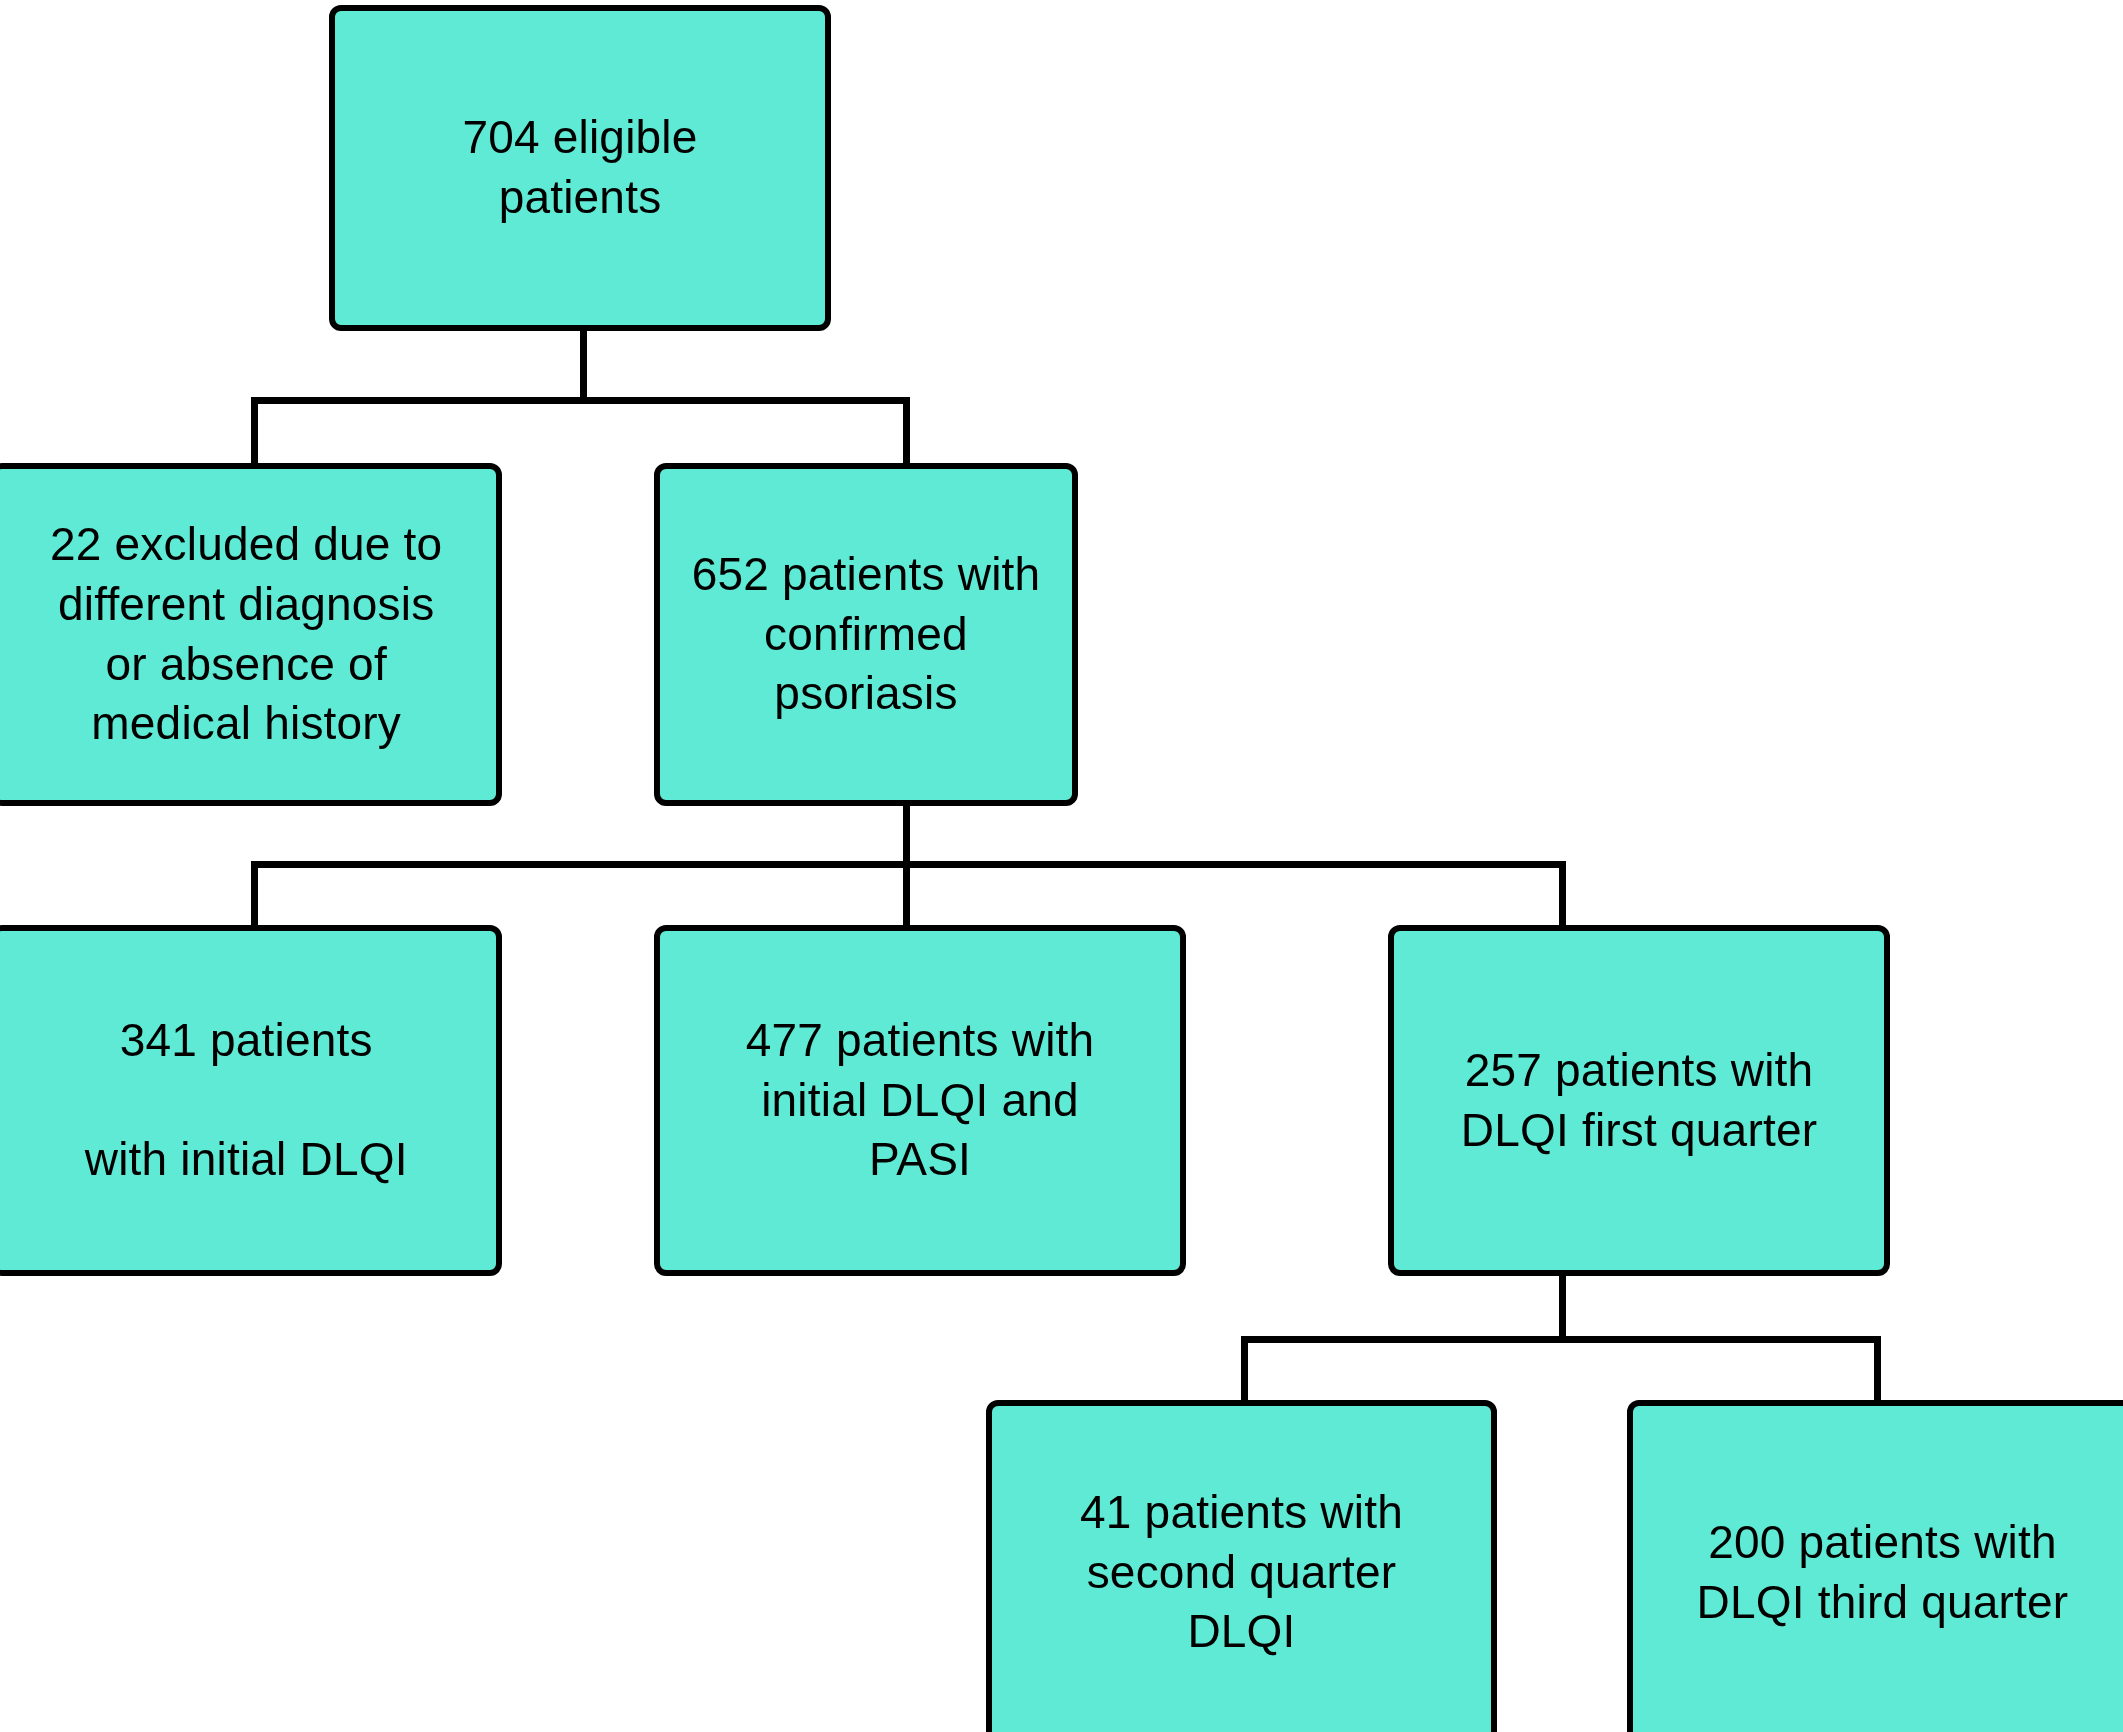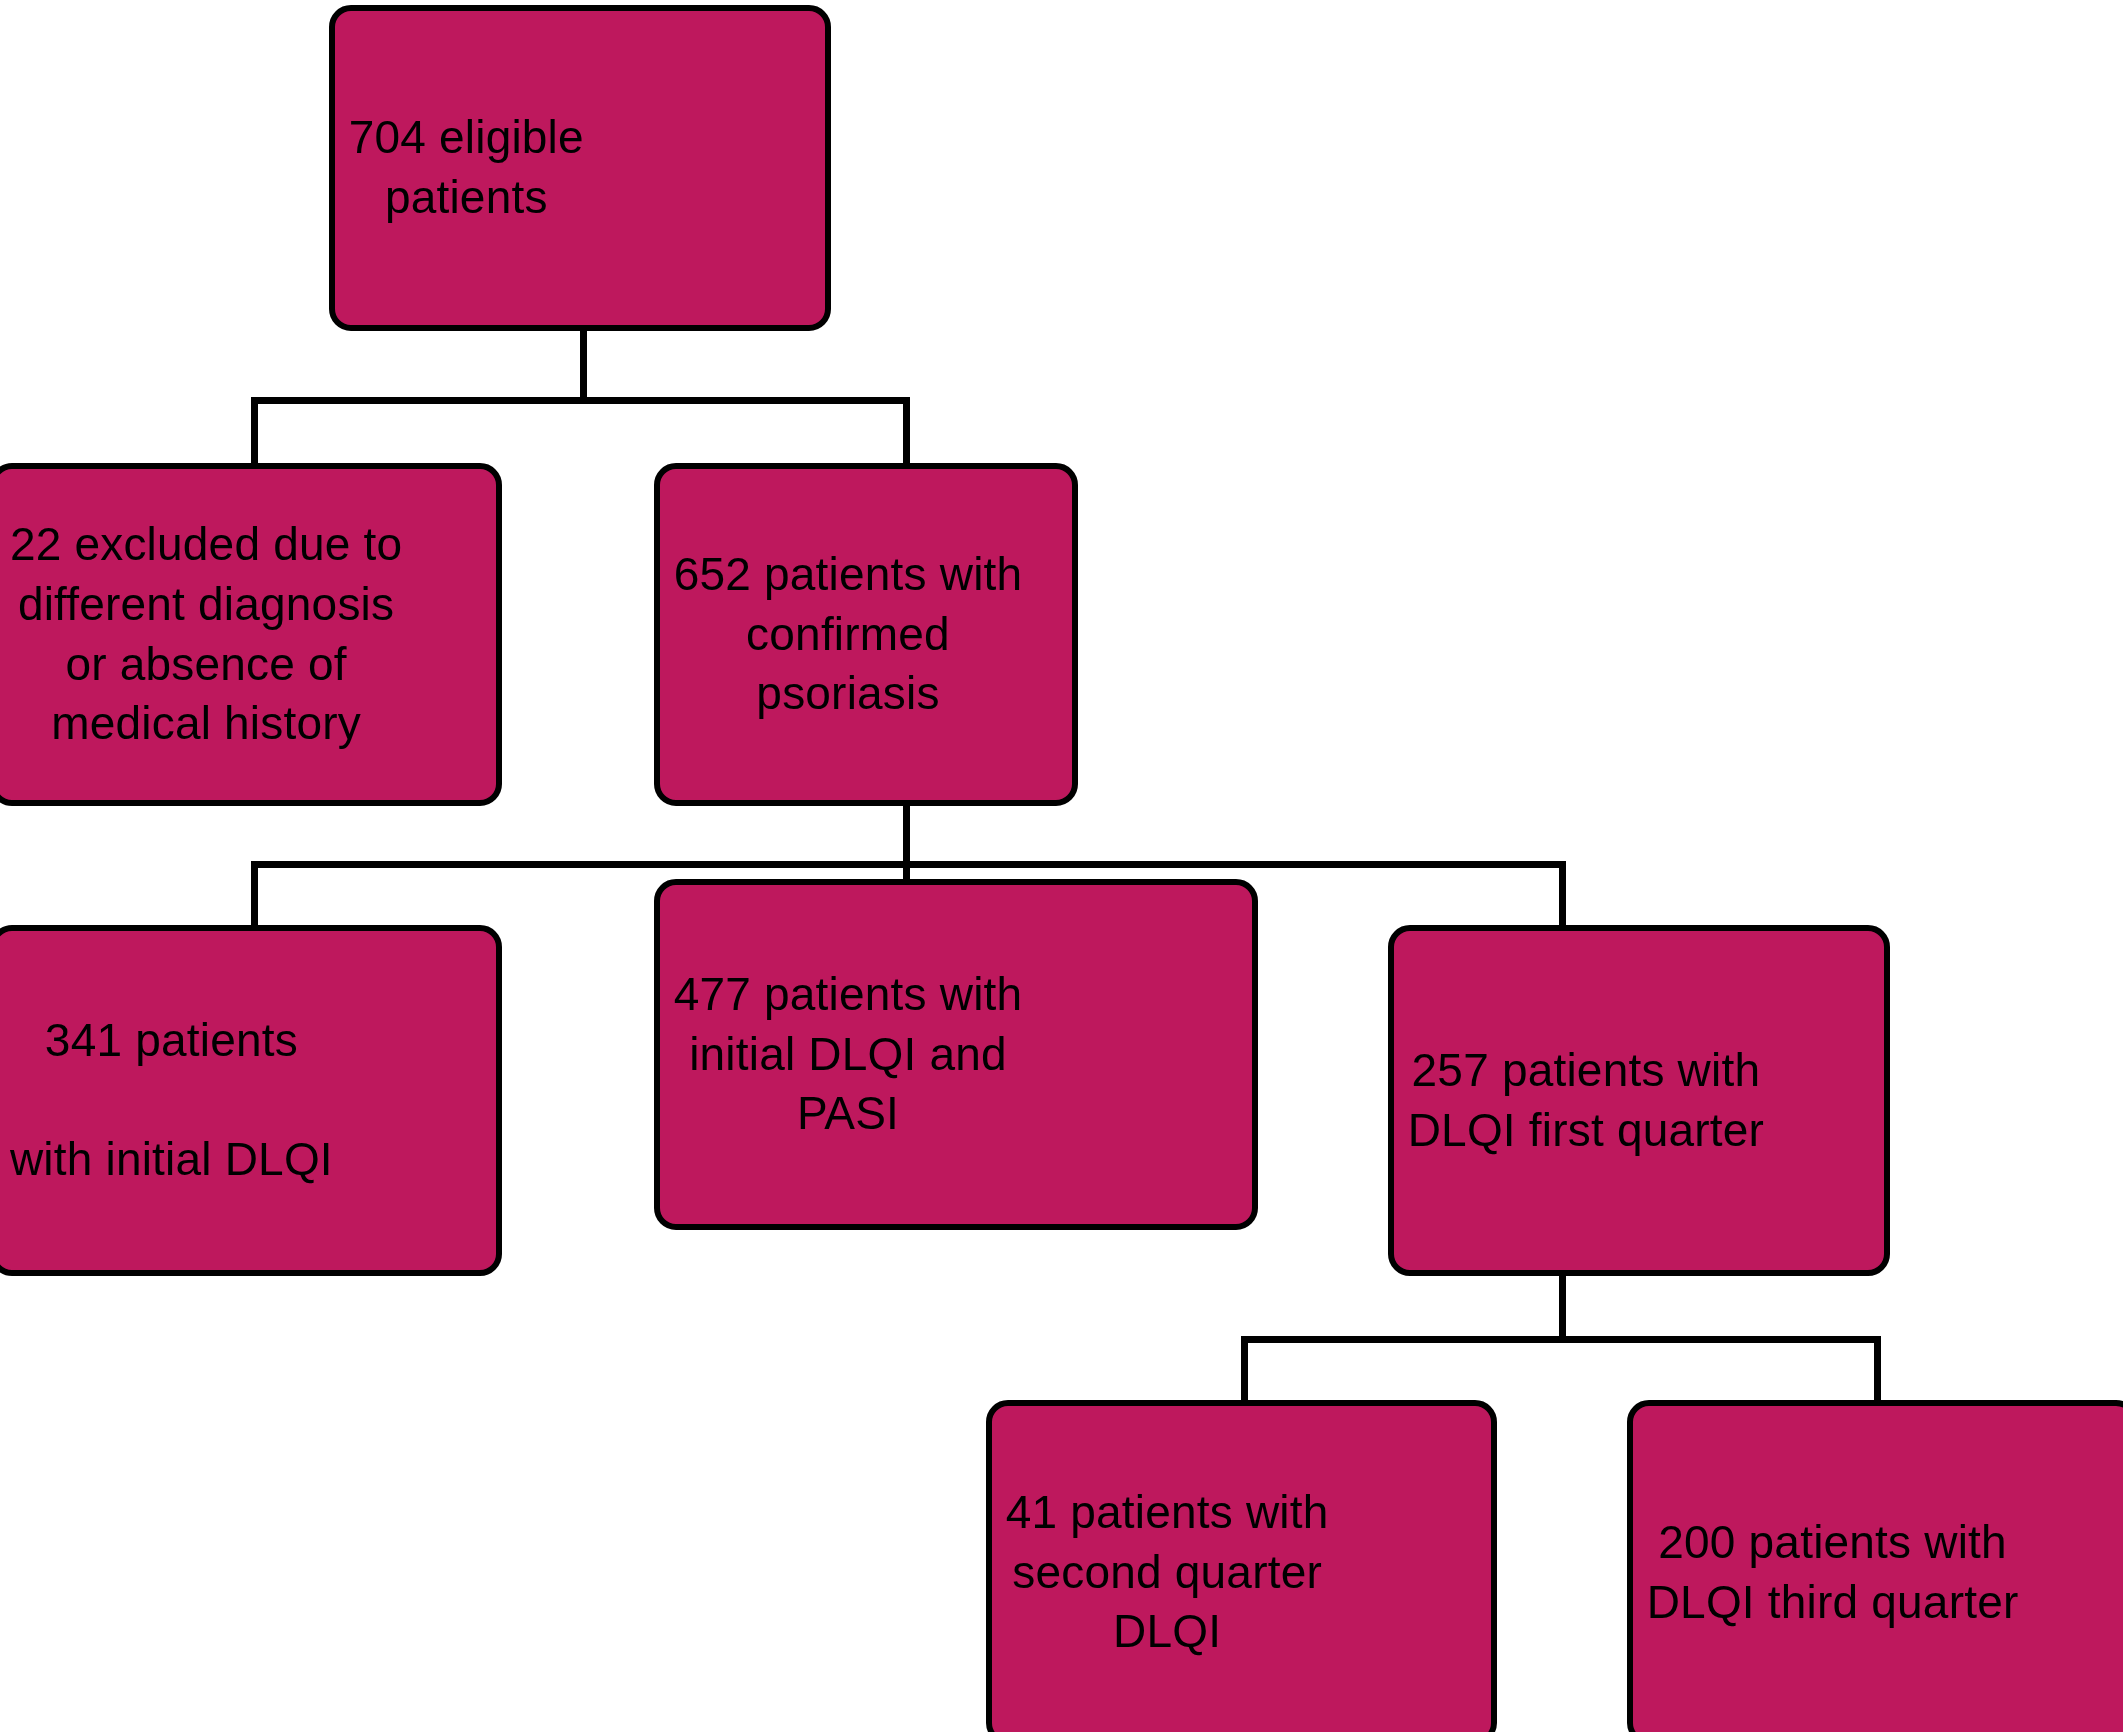--- a/index.html
+++ b/index.html
@@ -14,25 +14,26 @@
   #canvas {
     position: relative;
     width: 2124px;
     height: 1733px;
     background: #ffffff;
     overflow: hidden;
   }
   .node {
     position: absolute;
     box-sizing: border-box;
-    background: #be185d;
+    background: #5eead4;
     border: 6.9px solid #000000;
-    border-radius: 22px;
+    border-radius: 12px;
     display: flex;
     align-items: center;
+    justify-content: center;
     z-index: 3;
   }
   .node .label {
     text-align: center;
     color: #000000;
     font-size: 46px;
     line-height: 1.30;
     letter-spacing: 0.2px;
     white-space: pre-line;
     padding: 0 13.7px;
@@ -89,21 +90,21 @@
 confirmed
 psoriasis</span>
   </div>
 
   <div class="node" style="left:-9.8px; top:925px; width:512px; height:351px;">
     <span class="label">341 patients
 
 with initial DLQI</span>
   </div>
 
-  <div class="node" style="left:654px; top:879px; width:604px; height:351px;">
+  <div class="node" style="left:654px; top:925px; width:532px; height:351px;">
     <span class="label">477 patients with
 initial DLQI and
 PASI</span>
   </div>
 
   <div class="node" style="left:1388px; top:925px; width:502px; height:351px;">
     <span class="label">257 patients with
 DLQI first quarter</span>
   </div>
 

